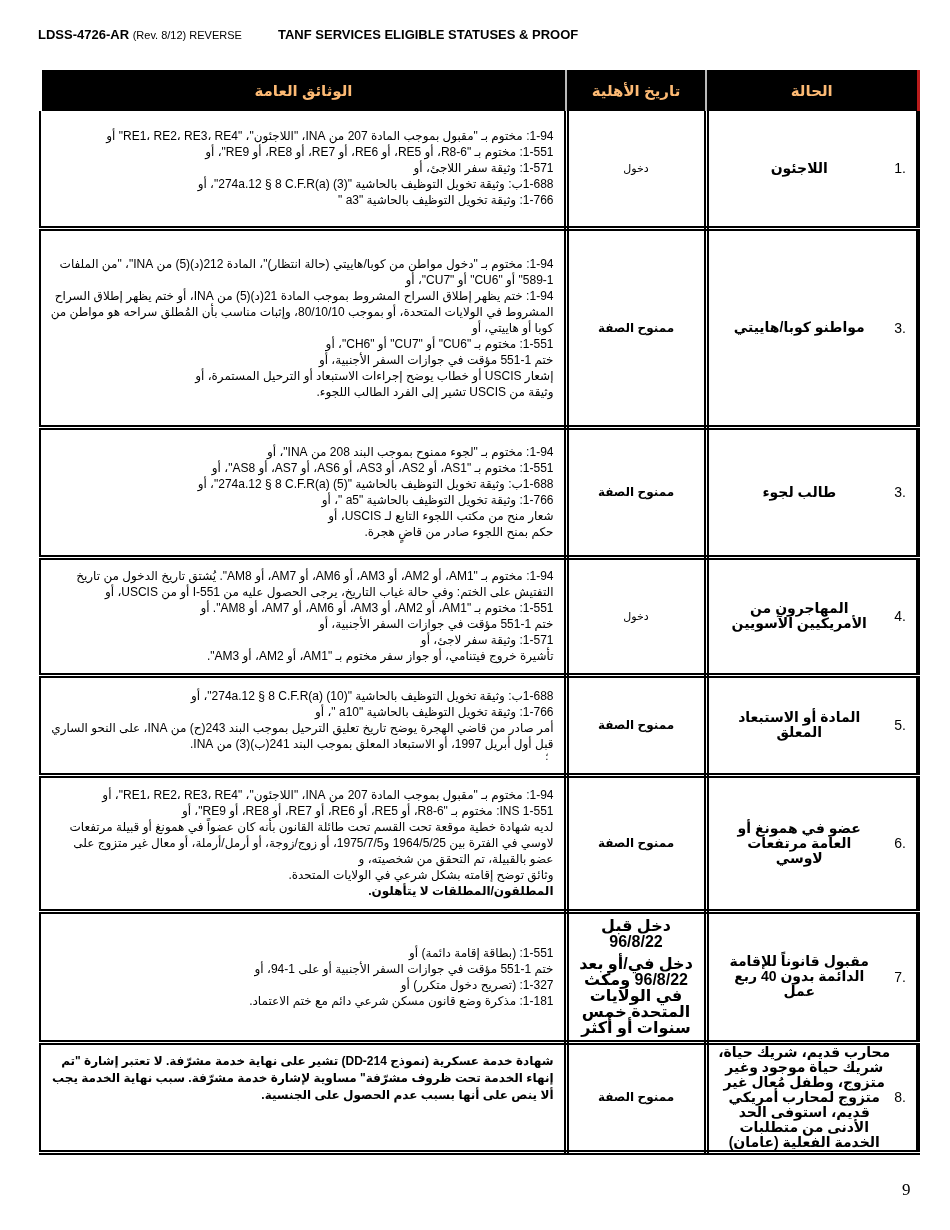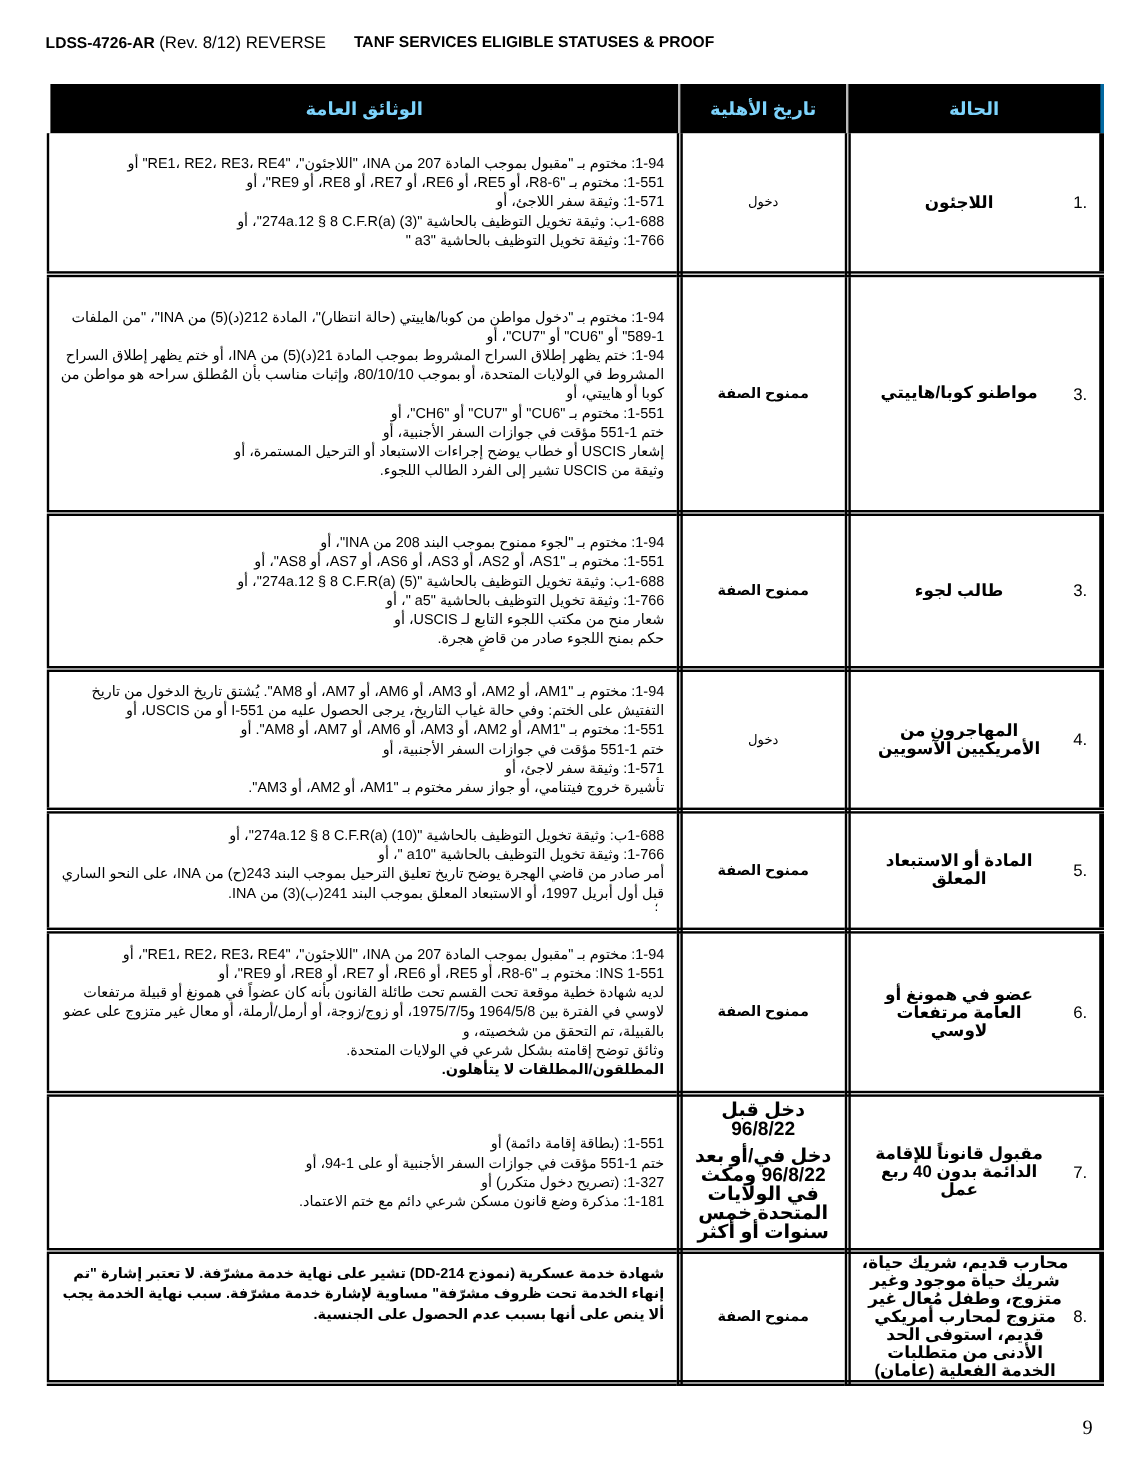--- a/index.html
+++ b/index.html
@@ -1,36 +1,36 @@
 <!DOCTYPE html>
 <html><head>
   <meta charset="utf-8">
   <style>
     html, body { margin: 0; padding: 0; background: #ffffff; }
     body { width: 950px; height: 1230px; position: relative; overflow: hidden; font-family: "Liberation Sans", "DejaVu Sans", sans-serif; color: #000; }
 
     .page-header { position: absolute; top: 27px; left: 38px; font-size: 13px; white-space: nowrap; }
     .page-header .form-id { font-weight: bold; }
-    .page-header .rev { font-size: 14px; }
-    .page-header .doc-title { font-weight: bold; position: absolute; left: 257px; top: 0; text-align: center; }
+    .page-header .rev { font-size: 11px; }
+    .page-header .doc-title { font-weight: bold; position: absolute; left: 240px; top: 0; text-align: center; }
 
     .table-wrap { position: absolute; left: 38px; top: 70px; width: 878px; }
 
     table.main { border-collapse: collapse; width: 878px; table-layout: fixed; direction: rtl; }
     table.main col.c-status { width: 212px; }
     table.main col.c-date { width: 140px; }
     table.main col.c-docs { width: 526px; }
 
     table.main thead th {
-      background: #000; color: #7dd3fc; font-weight: bold; font-size: 15px;
+      background: #000; color: #fdba74; font-weight: bold; font-size: 15px;
       height: 41px; padding: 0; text-align: center; vertical-align: middle;
       border-left: 2px solid #bbb;
     }
     table.main thead th:last-child { border-left: 4px solid #fff; }
-    table.main thead th:first-child { border-right: 3px solid #0369a1; }
+    table.main thead th:first-child { border-right: 3px solid #b91c1c; }
 
     table.main tbody td {
       vertical-align: middle; padding: 0;
       border-bottom: 5px double #000;
     }
     table.main tbody td.status-cell { border-right: 4px solid #000; border-left: 5px double #000; position: relative; }
     table.main tbody td.date-cell { border-left: 5px double #000; text-align: center; font-size: 11px; }
     table.main tbody td.docs-cell { border-left: 2px solid #000; font-size: 12px; line-height: 16px; text-align: right; padding: 6px 10px 6px 8px; }
 
     .row-num { position: absolute; right: 10px; top: 50%; transform: translateY(-50%); font-size: 14px; direction: ltr; }
@@ -162,21 +162,21 @@
         <td class="status-cell">
           <span class="row-num">6.</span>
           <span class="status-text">عضو في همونغ أو العامة مرتفعات لاوسي</span>
         </td>
         <td class="date-cell">
           <span class="date-text bold">ممنوح الصفة</span>
         </td>
         <td class="docs-cell">
           <span class="doc-line">1-94: مختوم بـ "مقبول بموجب المادة 207 من INA، "اللاجئون"، "RE1، RE2، RE3، RE4"، أو</span>
           <span class="doc-line">INS 1-551: مختوم بـ "R8-6، أو RE5، أو RE6، أو RE7، أو RE8، أو RE9"، أو</span>
-          <span class="doc-line wrap">لديه شهادة خطية موقعة تحت القسم تحت طائلة القانون بأنه كان عضواً في همونغ أو قبيلة مرتفعات لاوسي في الفترة بين 1964/5/8 و1975/7/5، أو زوج/زوجة، أو أرمل/أرملة، أو معال غير متزوج على عضو بالقبيلة، تم التحقق من شخصيته، و</span>
+          <span class="doc-line wrap">لديه شهادة خطية موقعة تحت القسم تحت طائلة القانون بأنه كان عضواً في همونغ أو قبيلة مرتفعات لاوسي في الفترة بين 1964/5/25 و1975/7/5، أو زوج/زوجة، أو أرمل/أرملة، أو معال غير متزوج على عضو بالقبيلة، تم التحقق من شخصيته، و</span>
           <span class="doc-line">وثائق توضح إقامته بشكل شرعي في الولايات المتحدة.</span>
           <span class="doc-line b">المطلقون/المطلقات لا يتأهلون.</span>
         </td>
       </tr>
 
       <tr style="height:114px">
         <td class="status-cell">
           <span class="row-num">7.</span>
           <span class="status-text">مقبول قانوناً للإقامة الدائمة بدون 40 ربع عمل</span>
         </td>

